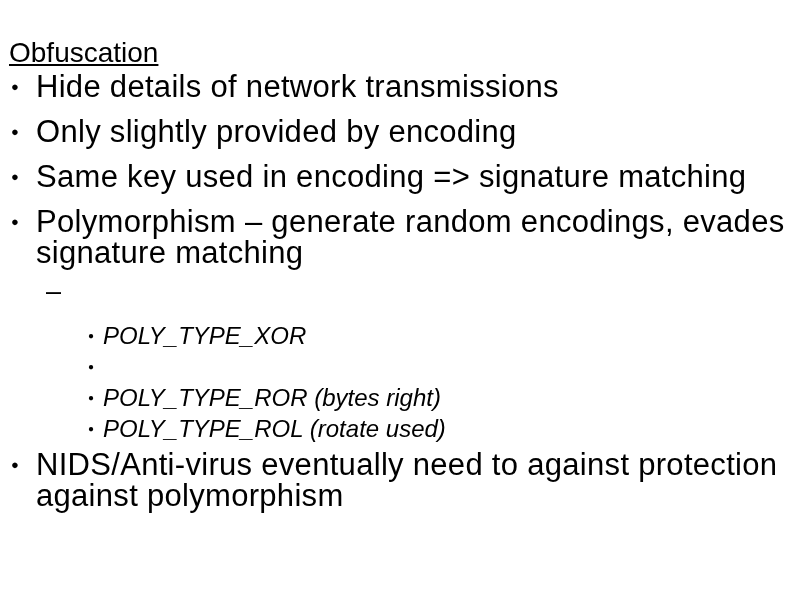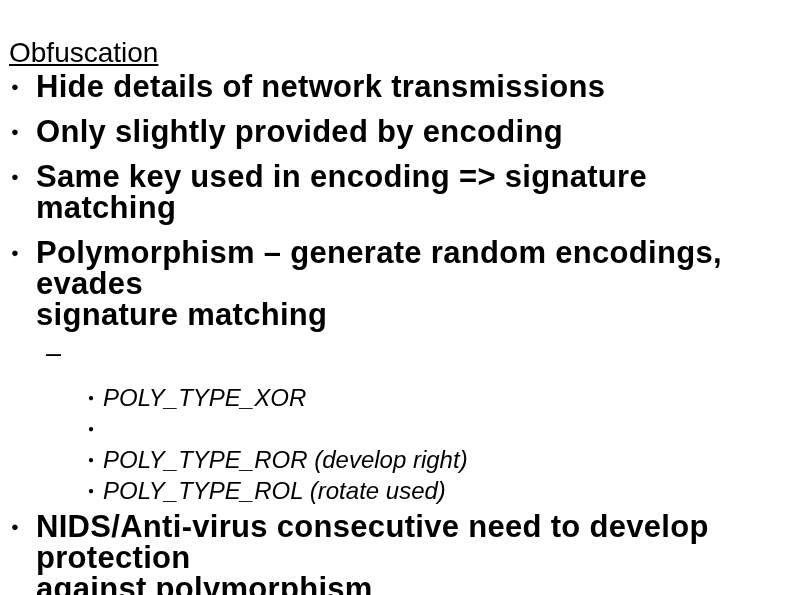--- a/index.html
+++ b/index.html
@@ -51,21 +51,20 @@
     width: 27px;
     font-size: 13px;
     line-height: 31px;
     text-align: left;
     padding-left: 2px;
     box-sizing: border-box;
   }
   .lvl1 .txt {
     flex: 1 1 auto;
     white-space: pre-line;
-    font-weight: bold;
   }
   .mt14 { margin-top: 14px; }
   
   .lvl2 {
     padding-left: 46px;
     margin-top: 9px;
     font-size: 27px;
     line-height: 28px;
     font-style: italic;
   }
@@ -130,28 +129,28 @@
     <div class="lvl3-group">
       <div class="row lvl3">
         <span class="marker">●</span>
         <span class="txt">POLY_TYPE_XOR</span>
       </div>
       <div class="row lvl3">
         <span class="marker">●</span>
       </div>
       <div class="row lvl3">
         <span class="marker">●</span>
-        <span class="txt">POLY_TYPE_ROR (develop right)</span>
+        <span class="txt">POLY_TYPE_ROR (bytes right)</span>
       </div>
       <div class="row lvl3">
         <span class="marker">●</span>
         <span class="txt">POLY_TYPE_ROL (rotate used)</span>
       </div>
     </div>
 
     <div class="row lvl1 mt5">
       <span class="marker">●</span>
-      <span class="txt">NIDS/Anti-virus consecutive need to develop protection
+      <span class="txt">NIDS/Anti-virus eventually need to against protection
 against polymorphism</span>
     </div>
 
   </div>
 </div>
 
 </body></html>

